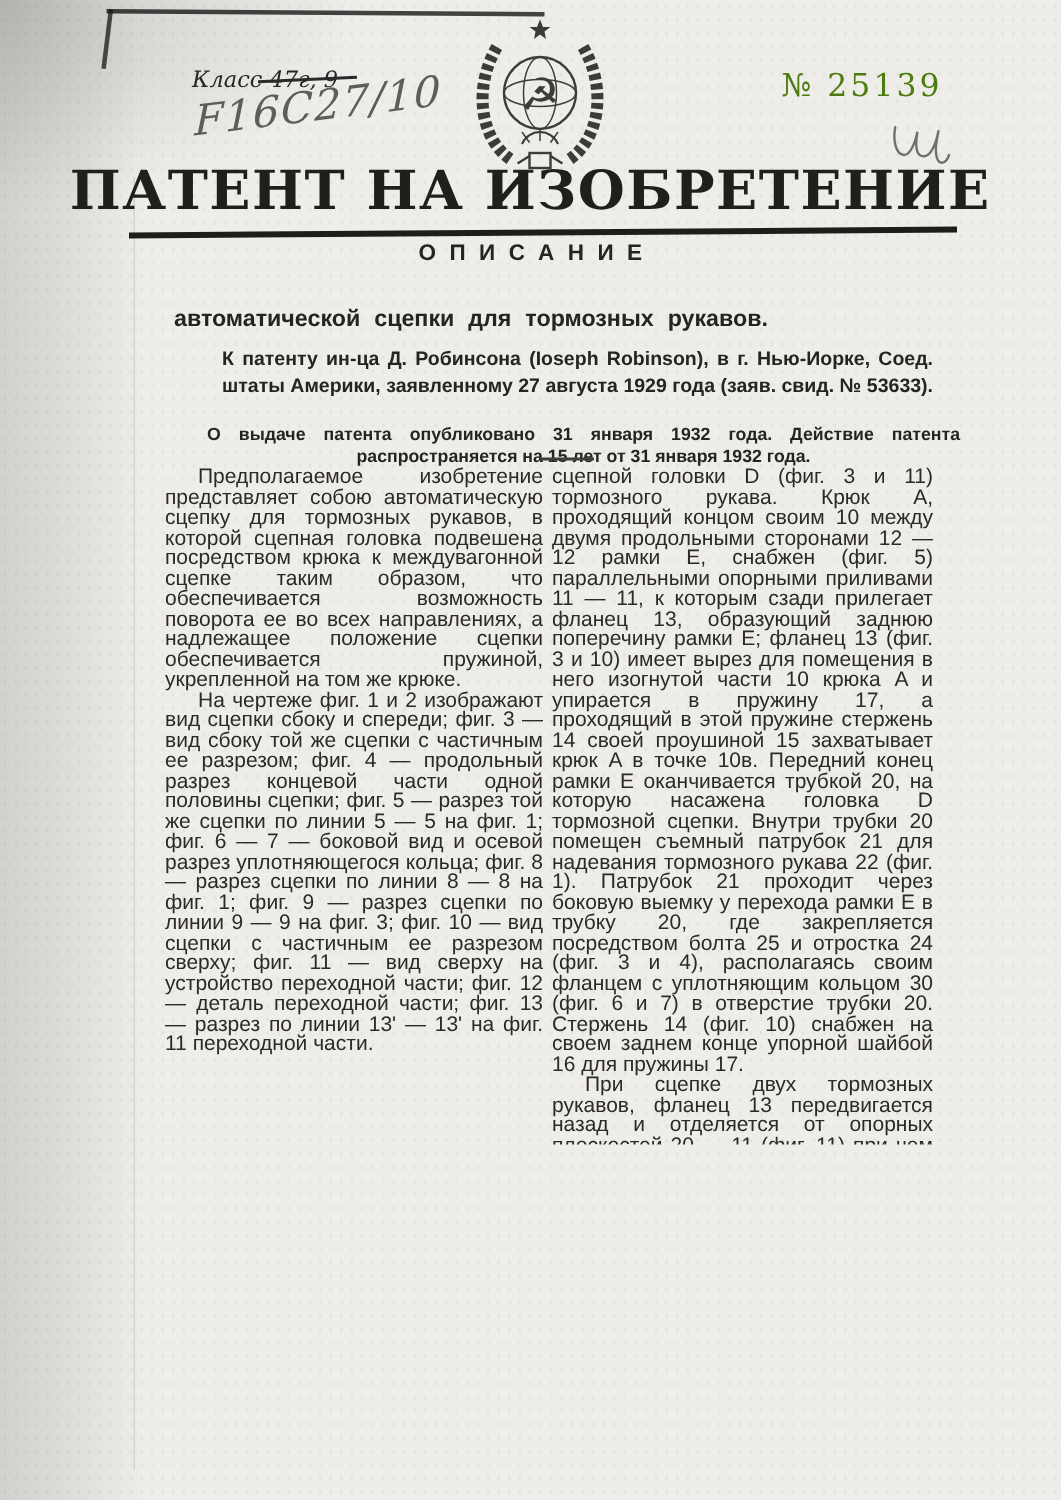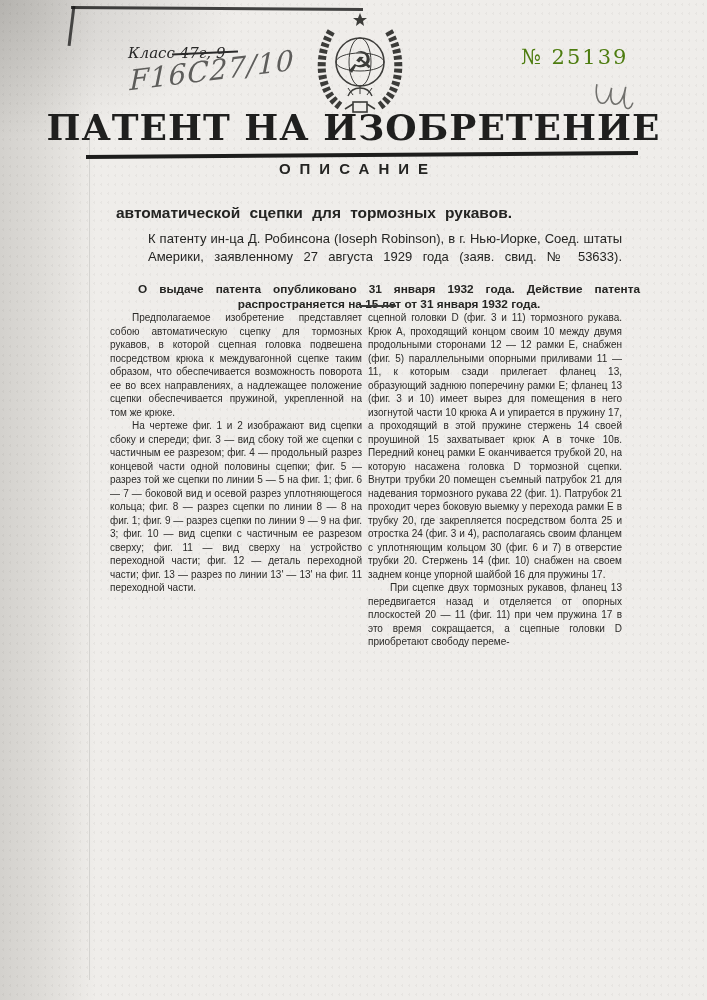--- a/index.html
+++ b/index.html
@@ -51,32 +51,32 @@
   h2.opisanie{
     position:absolute;left:0;top:160px;width:707px;margin:0;text-align:center;
     font-size:15px;font-weight:bold;letter-spacing:9px;color:#242422;text-indent:9px;
   }
   h3.subtitle{
     position:absolute;left:0;top:204px;width:596px;margin:0;text-align:center;
     font-size:15.5px;font-weight:bold;color:#242422;word-spacing:5px;padding-left:16px;
   }
   p.applicant{
     position:absolute;left:148px;top:230px;width:474px;margin:0;
-    font-size:13px;font-weight:normal;line-height:17.5px;color:#242422;
+    font-size:13px;font-weight:bold;line-height:17.5px;color:#242422;
     text-align:justify;text-align-last:justify;
   }
   p.pub{
     position:absolute;left:122px;top:266px;width:502px;margin:16px;
     font-size:11.8px;font-weight:bold;line-height:14.5px;color:#242422;
     text-align:justify;text-align-last:center;
   }
 
   .col{
     position:absolute;top:311px;height:452px;overflow:hidden;
-    font-size:10px;line-height:13.5px;text-align:justify;color:#2b2a28;
+    font-size:14px;line-height:13.5px;text-align:justify;color:#2b2a28;
   }
   .col-left{left:110px;width:252px;}
   .col-right{left:368px;width:254px;}
   .col p{margin:0;}
   .col p.indent{text-indent:22px;}
   .stray-mark{position:absolute;left:360px;top:305px;width:36px;height:2px;background:#3d3d3b;}
 </style>
 </head>
 <body>
 

